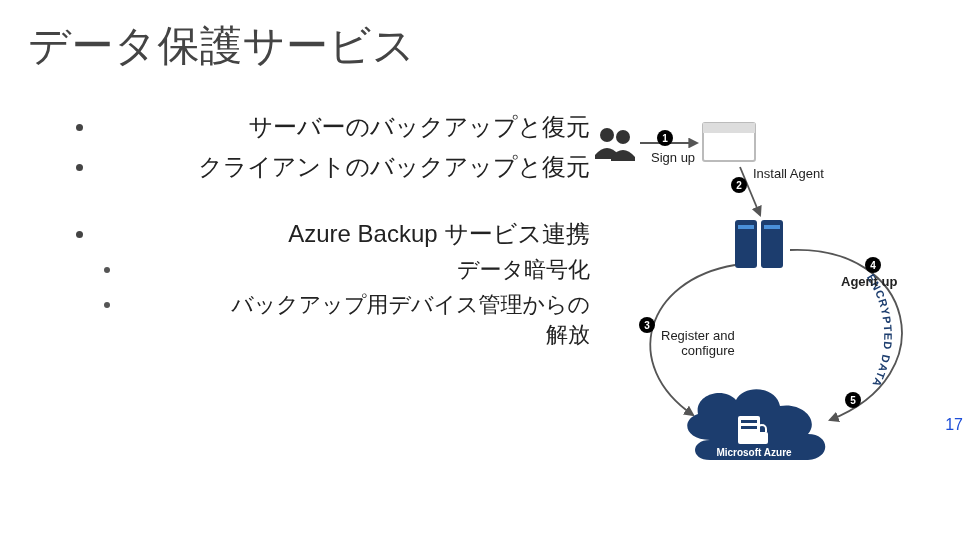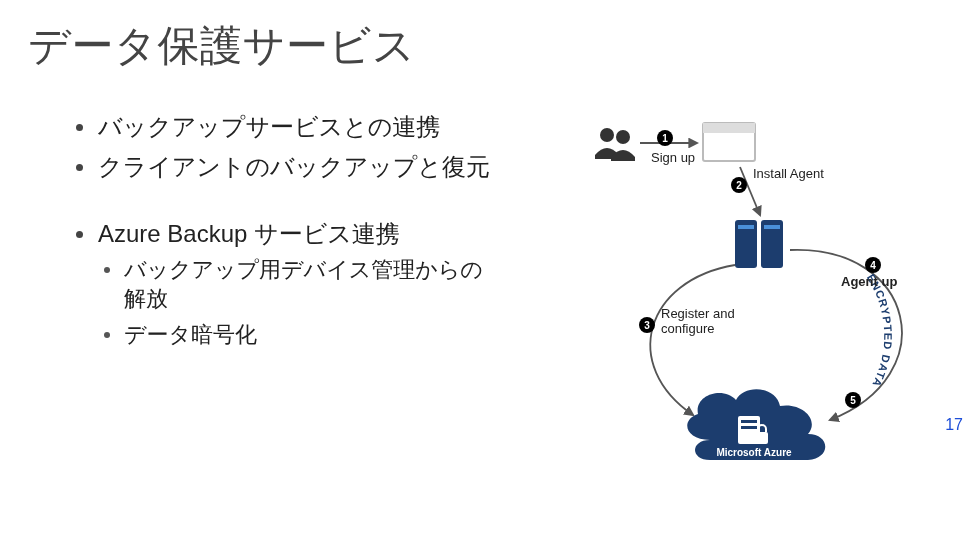--- a/index.html
+++ b/index.html
@@ -11,20 +11,21 @@
     background: #fff;
     color: #333;
     position: relative;
     overflow: hidden;
   }
   .slide {
     position: relative;
     width: 979px;
     height: 444px;
     box-sizing: border-box;
+    text-align: right;
   }
   .title {
     position: absolute;
     left: 28px;
     top: 18px;
     font-size: 42px;
     font-weight: 400;
     color: #444;
     letter-spacing: 0.5px;
   }
@@ -110,31 +111,31 @@
 </style>
 </head>
 <body>
 
 <div class="slide">
 
   <div class="title">データ保護サービス</div>
 
   <div class="content">
     <ul class="top">
-      <li>バックアップサービスとの連携</li>
+      <li>サーバーのバックアップと復元</li>
       <li>クライアントのバックアップと復元</li>
     </ul>
     <div class="spacer"></div>
     <ul class="top">
       <li>
         <span>Azure Backup サービス連携</span>
         <ul class="sub">
+          <li>データ暗号化</li>
           <li style="white-space:pre-line">バックアップ用デバイス管理からの
 解放</li>
-          <li>データ暗号化</li>
         </ul>
       </li>
     </ul>
   </div>
 
   <div class="diagram">
     <svg width="394" height="380" viewBox="0 0 394 380">
       <defs>
         <marker id="arrow" viewBox="0 0 10 10" refX="8" refY="5" markerWidth="6" markerHeight="6" orient="auto-start-reverse">
           <path d="M0 0 L10 5 L0 10 z" fill="#555"></path>
@@ -197,19 +198,19 @@
         <rect x="61" y="40" width="16" height="3" fill="#1c3d6e"></rect>
         <rect x="61" y="46" width="16" height="3" fill="#1c3d6e"></rect>
         <rect x="76" y="52" width="12" height="12" rx="2" fill="#fff"></rect>
         <path d="M78 52 v-3 a4 4 0 0 1 8 0 v3" fill="none" stroke="#fff" stroke-width="2"></path>
         <text x="74" y="76" text-anchor="middle" font-size="10" fill="#fff" font-weight="600">Microsoft Azure</text>
       </g>
     </svg>
 
     <div class="d-label" style="left:66px; top:36px;">Sign up</div>
     <div class="d-label" style="left:168px; top:52px;">Install Agent</div>
-    <div class="d-label" style="left:76px; top:192px; white-space:pre-line;">Register and
+    <div class="d-label" style="left:76px; top:214px; white-space:pre-line;">Register and
 configure</div>
     <div class="d-label" style="left:256px; top:160px; font-weight:600;">Agent up</div>
   </div>
 
   <div class="pageno">17</div>
 </div>
 
 </body></html>

